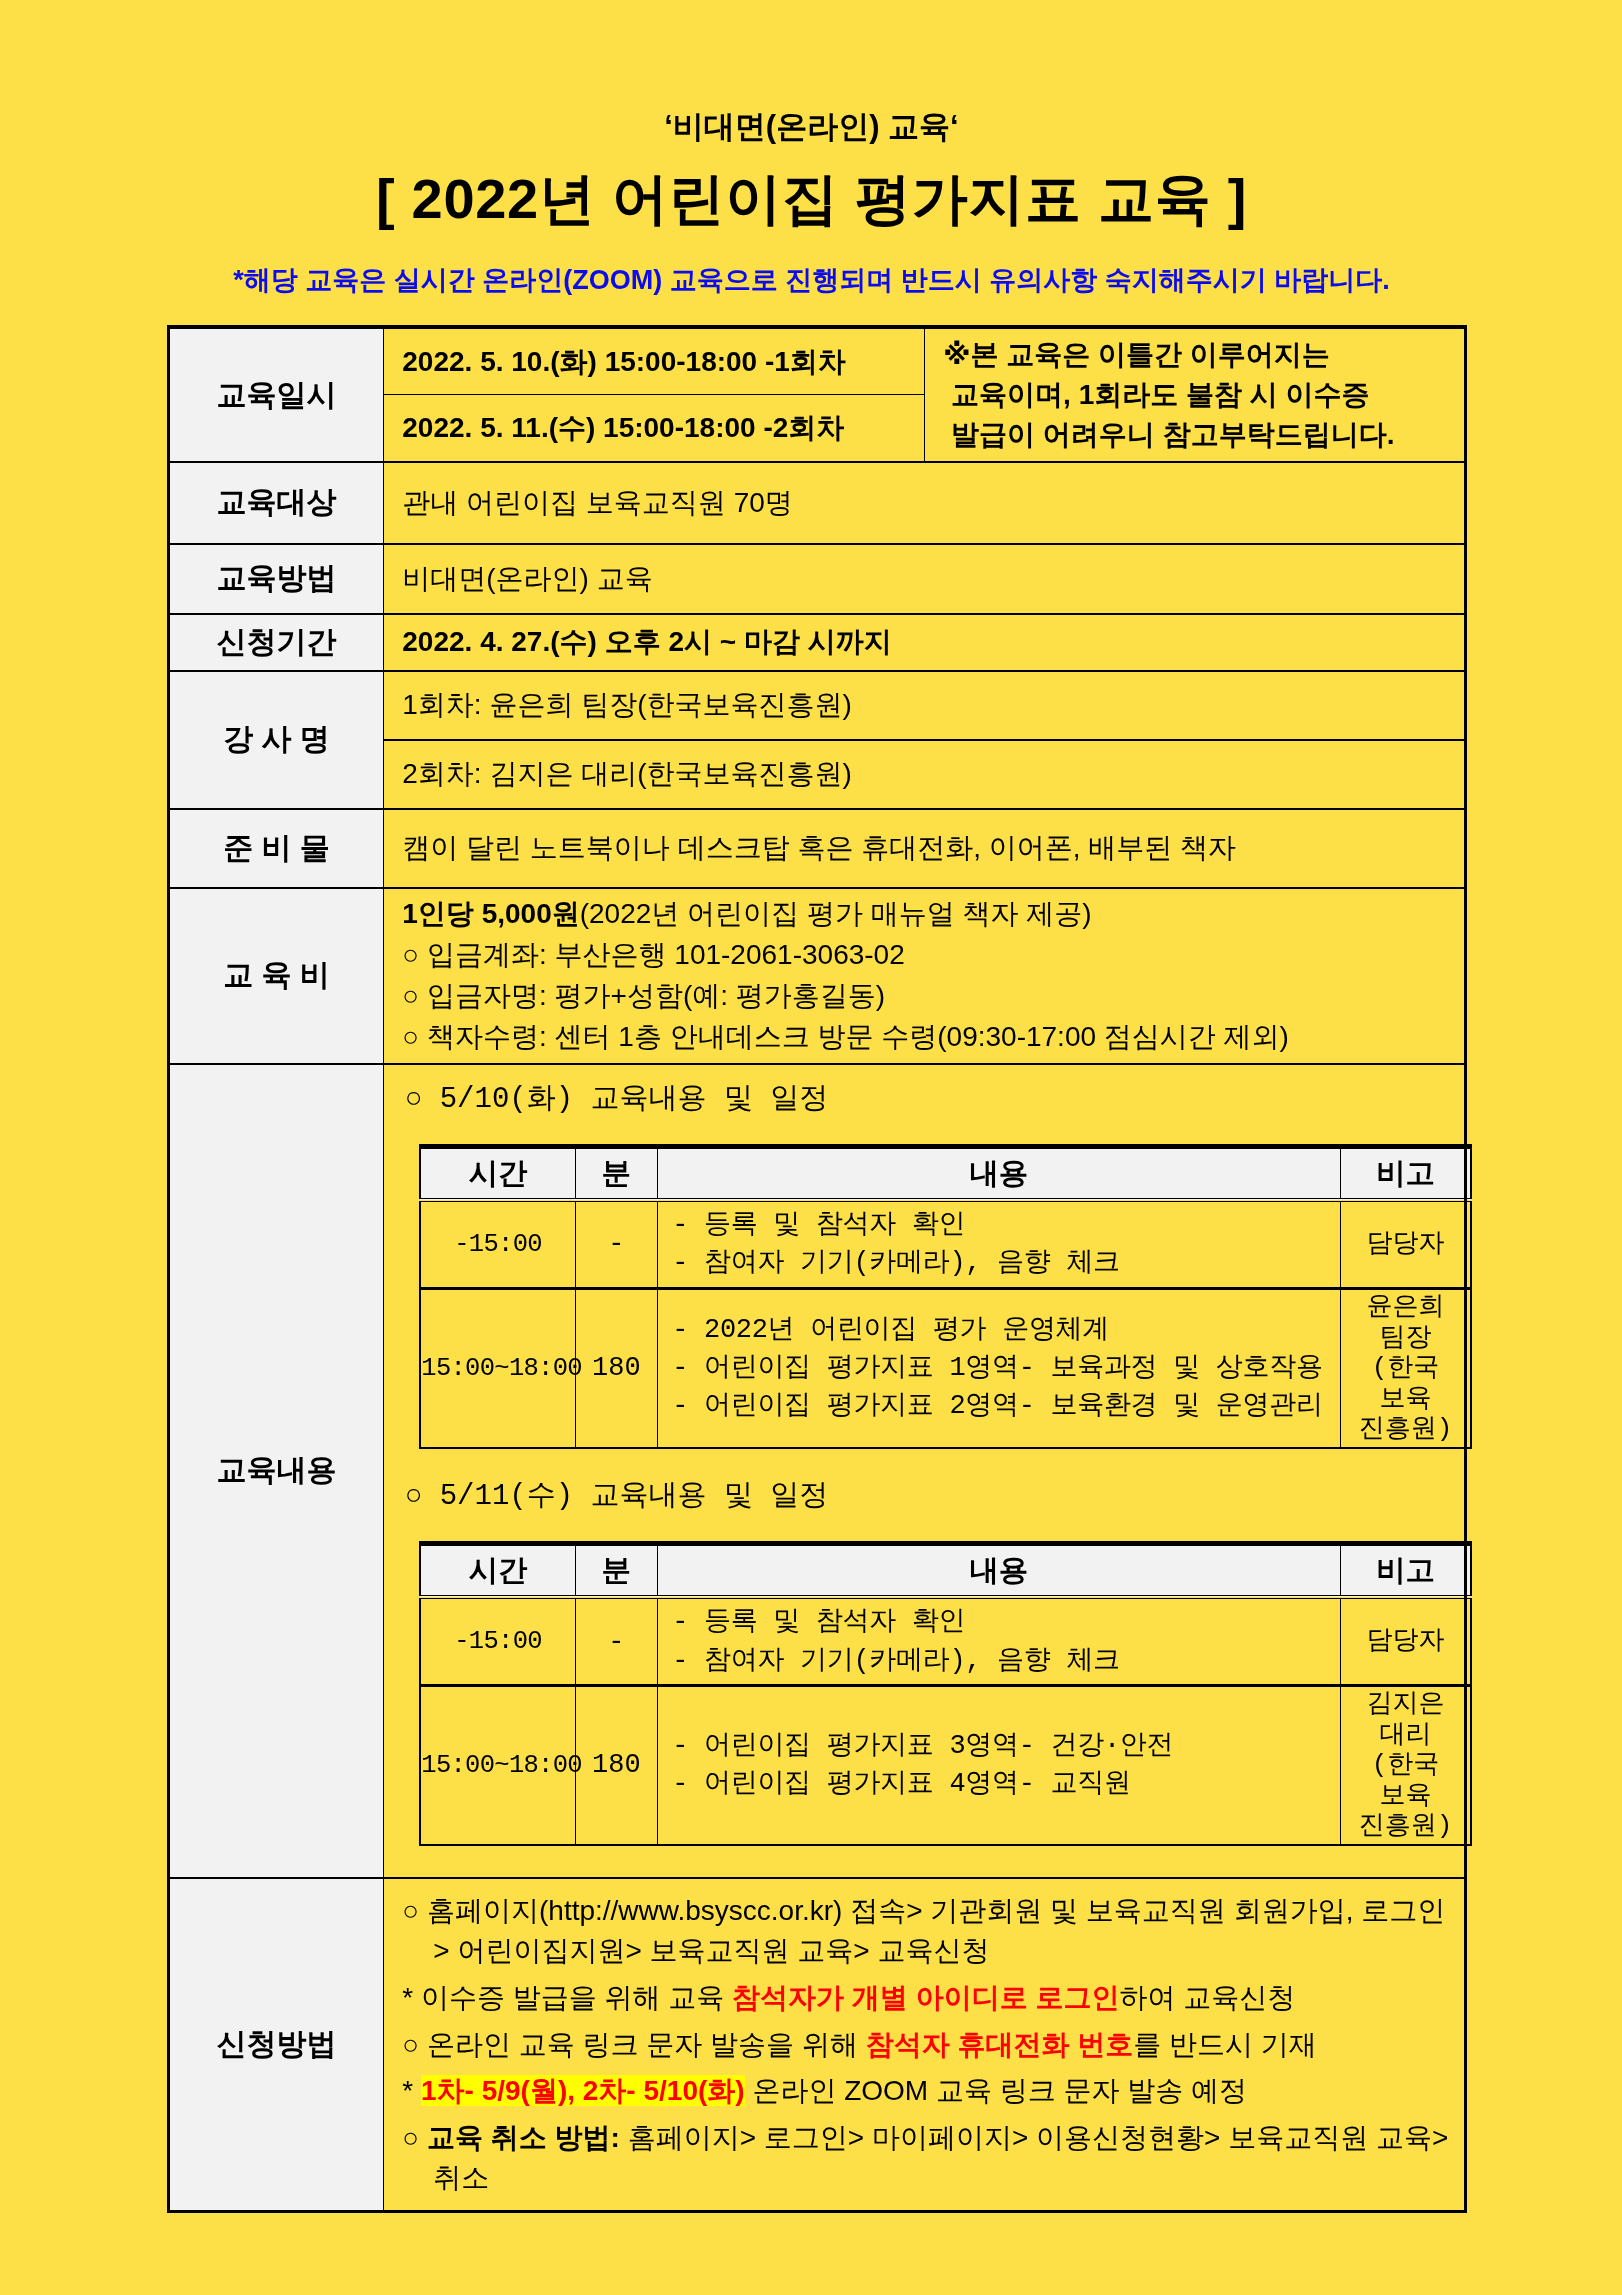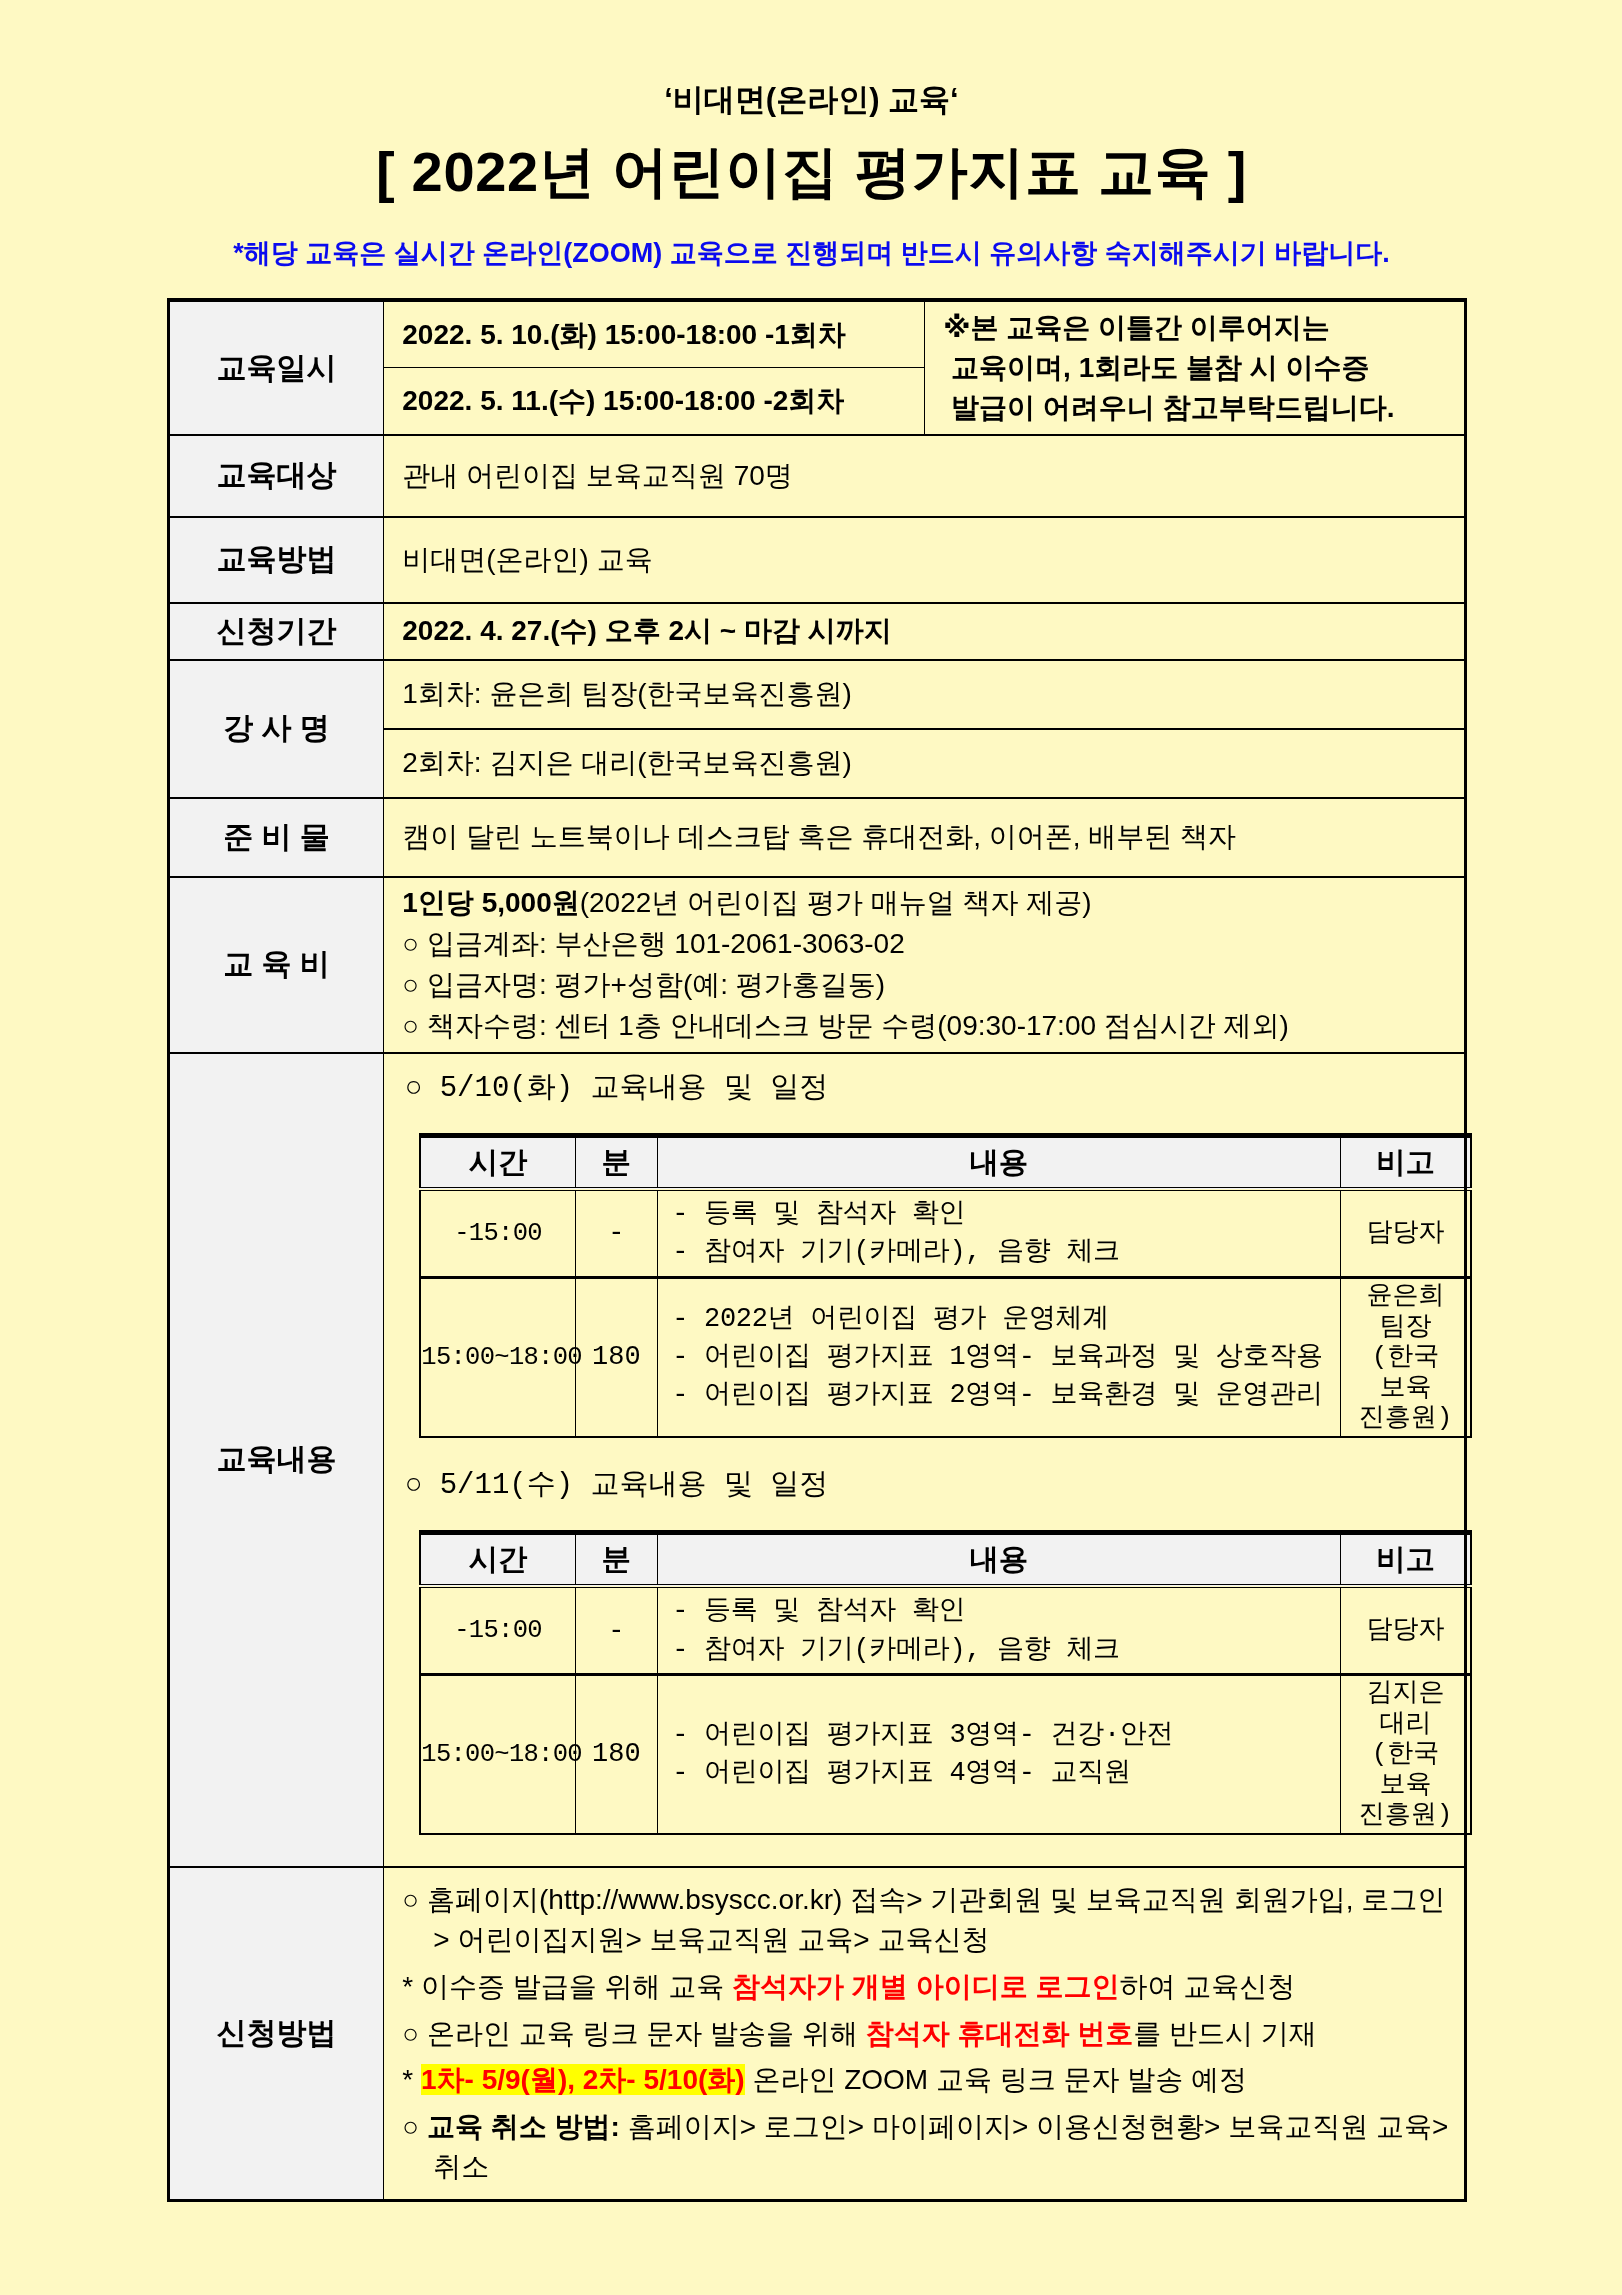--- a/index.html
+++ b/index.html
@@ -1,19 +1,19 @@
 <!DOCTYPE html>
 <html style="font-size:10.5px"><head>
 <meta charset="utf-8">
 <style>
   html,body{margin:0;padding:0;background:#ffffff;}
   .page{
-    width:1623px;height:2295px;background:#fef9c3;color:#000;
+    width:1623px;height:2295px;background:#fde047;color:#000;
     font-family:"Liberation Sans","DejaVu Sans",sans-serif;
-    box-sizing:border-box;padding-top:79px;overflow:hidden;position:relative;
+    box-sizing:border-box;padding-top:106px;overflow:hidden;position:relative;
   }
   .subtitle{text-align:center;font-size:31px;font-weight:700;}
   .title{text-align:center;font-size:56px;font-weight:700;margin-top:14.4px;letter-spacing:0.7px;}
   .notice{text-align:center;font-size:27px;font-weight:700;color:#0b0bee;margin-top:23.6px;}
 
   table.main{
     border-collapse:collapse;table-layout:fixed;width:1296px;
     margin:27.5px 0 0 167px;border:3.3px solid #000;border-top:4.6px solid #000;
   }
   table.main th,table.main td{
@@ -23,21 +23,21 @@
   }
   table.main th{background:#f2f2f2;font-size:30px;font-weight:700;text-align:center;padding:0 3.9px;}
   table.main td{font-size:28px;padding:5.2px 7.9px 5.2px 18.3px;}
   .b{font-weight:700;}
   .pre{white-space:pre-wrap;}
 
   td.date-cell{font-weight:700;height:63px;}
   tr.schedule-sub td{border-top-width:1.3px;border-bottom-width:1.3px;}
   td.note-cell{font-weight:700;font-size:27.5px;line-height:1.44;padding-left:13px;}
   tr.row-target td{height:82px;}
-  tr.row-method td{height:86px;}
+  tr.row-method td{height:70px;}
   tr.row-period td{height:57px;}
   td.instr-cell{height:69px;}
   tr.row-materials td{height:79px;}
   td.fee-cell{line-height:1.46;padding-top:9.2px;padding-bottom:9.2px;}
 
   td.content-cell{vertical-align:top;padding:15.7px 7.9px 13px 15.7px;font-family:Liberation Mono, monospace;}
   .section-heading{font-size:29px;margin:7.9px 0 0 2.6px;}
   table.sch{
     border-collapse:collapse;table-layout:fixed;width:1051px;
     margin:26px 0 26px 17px;border:2.6px solid #000;border-top:5.9px solid #000;

